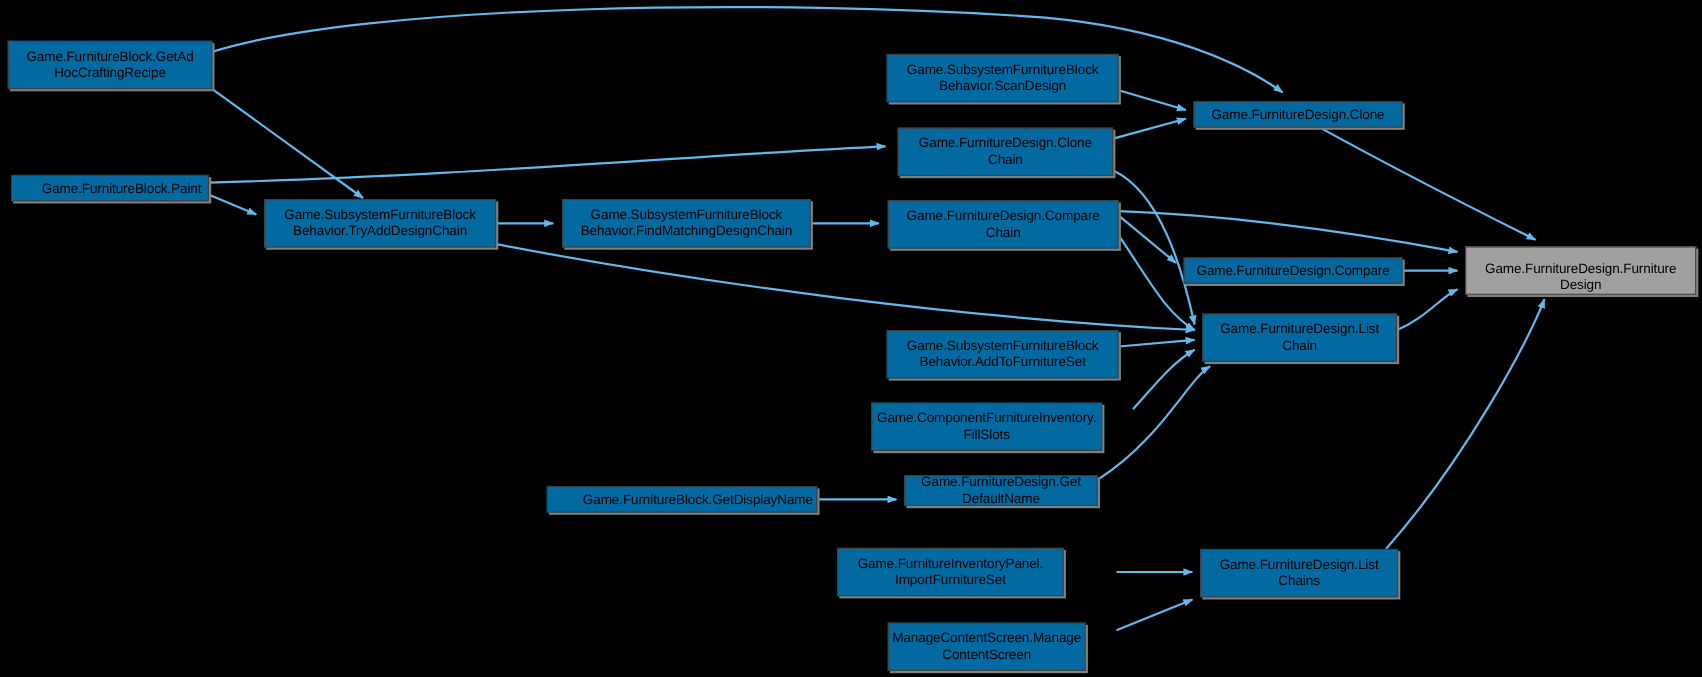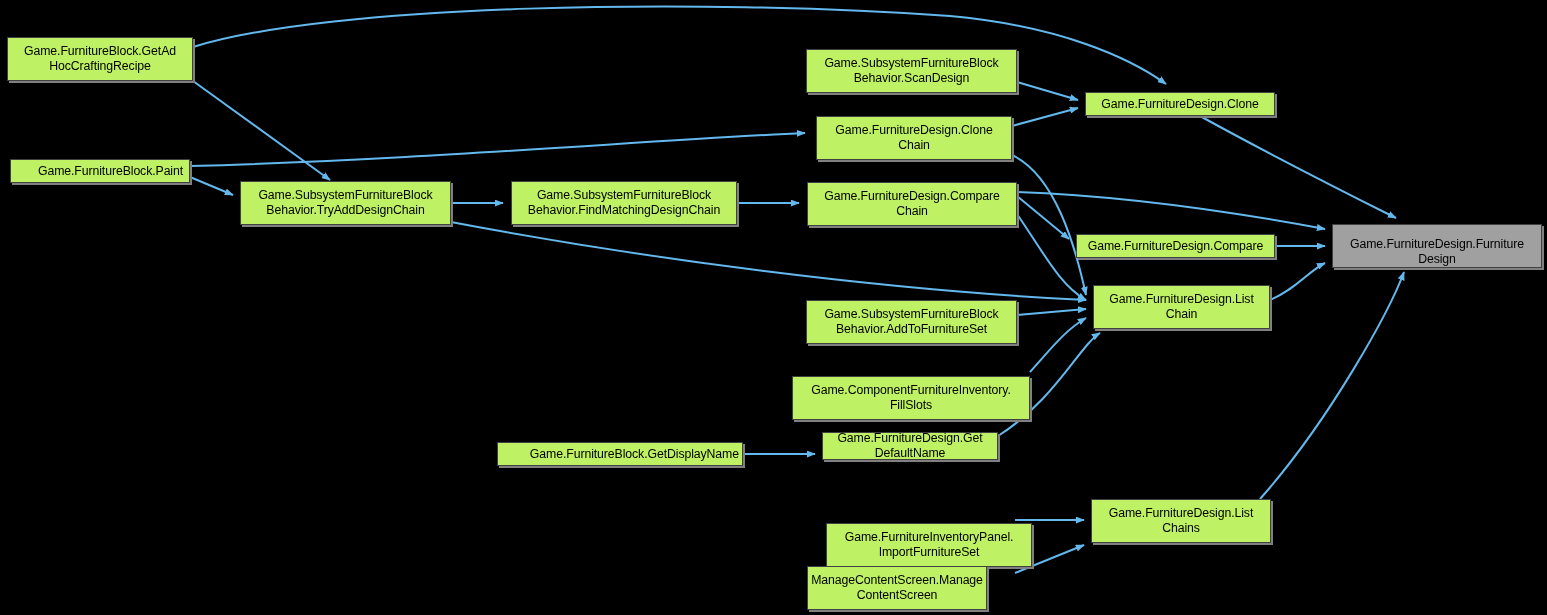--- a/index.html
+++ b/index.html
@@ -18,21 +18,21 @@
   #edge-layer {
     position: absolute;
     left: 0; top: 0;
     width: 1547px;
     height: 615px;
     pointer-events: none;
   }
   .node {
     position: absolute;
     box-sizing: border-box;
-    background: #bef264;
+    background: #0369a1;
     border: 1px solid #404040;
     box-shadow: 2px 2px 0 0 #808080;
     display: flex;
     align-items: center;
     justify-content: center;
     text-align: center;
     color: #000000;
     font-size: 12.3px;
     line-height: 15px;
     letter-spacing: -0.1px;
@@ -115,29 +115,29 @@
 Chain</span>
       </div>
       <div class="node" style="left: 807px; top: 182px; width: 210px; height: 44px;">
         <span class="node-label">Game.FurnitureDesign.Compare
 Chain</span>
       </div>
       <div class="node" style="left: 806px; top: 300px; width: 211px; height: 44px;">
         <span class="node-label">Game.SubsystemFurnitureBlock
 Behavior.AddToFurnitureSet</span>
       </div>
-      <div class="node" style="left: 792px; top: 376px; width: 238px; height: 44px;">
+      <div class="node" style="left: 792px; top: 366px; width: 210px; height: 44px;">
         <span class="node-label">Game.ComponentFurnitureInventory.
 FillSlots</span>
       </div>
       <div class="node" style="left: 822px; top: 432px; width: 176px; height: 28px;">
         <span class="node-label">Game.FurnitureDesign.Get
 DefaultName</span>
       </div>
-      <div class="node" style="left: 826px; top: 498px; width: 206px; height: 44px; margin-top: 25px;">
+      <div class="node" style="left: 761px; top: 498px; width: 206px; height: 44px;">
         <span class="node-label">Game.FurnitureInventoryPanel.
 ImportFurnitureSet</span>
       </div>
       <div class="node" style="left: 807px; top: 566px; width: 180px; height: 44px;">
         <span class="node-label">ManageContentScreen.Manage
 ContentScreen</span>
       </div>
       <div class="node" style="left: 1085px; top: 92px; width: 190px; height: 24px;">
         <span class="node-label">Game.FurnitureDesign.Clone</span>
       </div>

